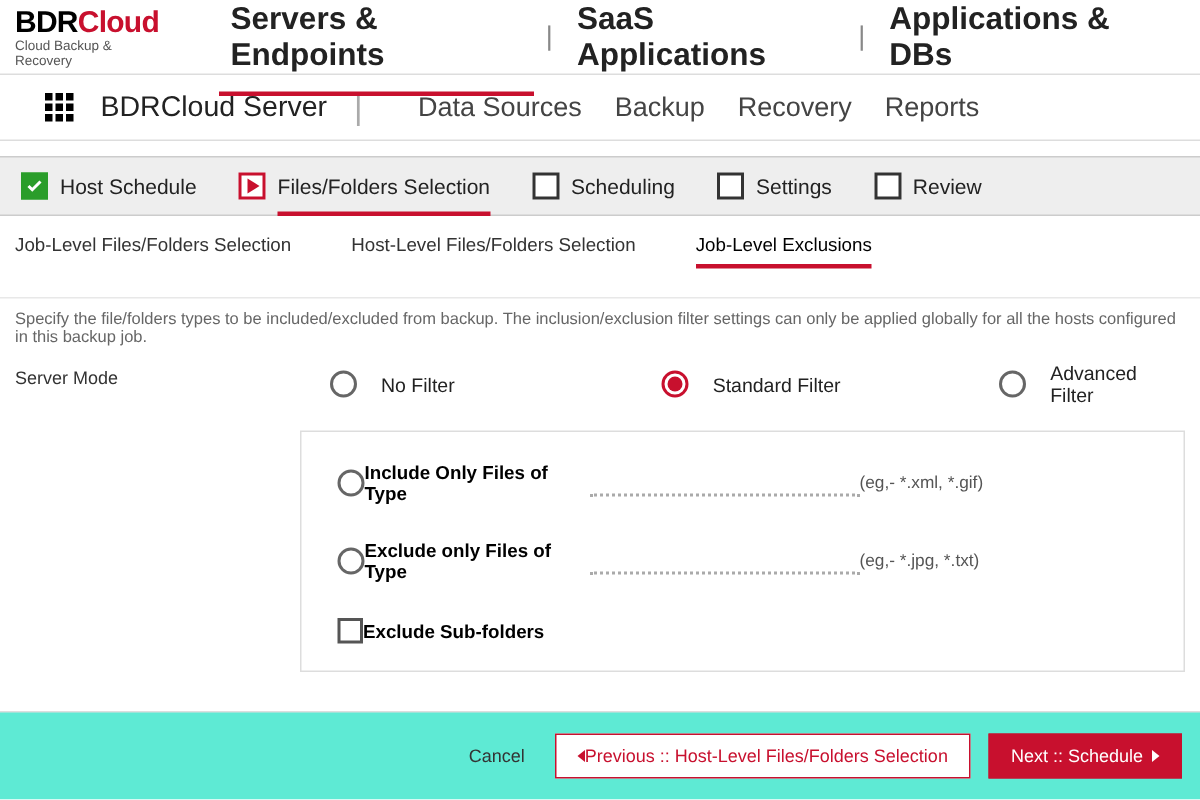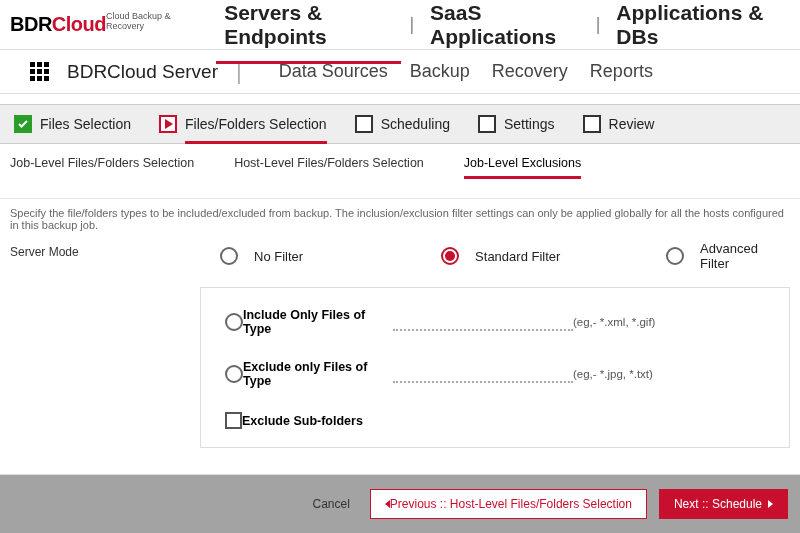--- a/index.html
+++ b/index.html
@@ -1,18 +1,18 @@
 <!DOCTYPE html>
 <html><head>
 <meta charset="utf-8">
 <style>
 *{box-sizing:border-box;margin:0;padding:0;font-family:-apple-system,BlinkMacSystemFont,"Segoe UI",Arial,sans-serif}
 body{background:#fff;width:800px;height:533px;overflow:hidden;position:relative}
 .top-header{display:flex;align-items:center;border-bottom:1px solid #ddd;height:50px;padding:0 10px}
-.logo{display:flex;margin-right:30px}
+.logo{display:flex;flex-direction:column;margin-right:30px}
 .logo-text{font-size:20px;font-weight:700;letter-spacing:-0.5px}
 .logo-b{color:#000}.logo-r{color:#c8102e}
 .logo-sub{font-size:9px;color:#555;margin-top:-2px}
 .main-nav{display:flex;align-items:center;gap:0}
 .main-nav-item{font-size:21px;font-weight:600;color:#222;padding:14px 14px;cursor:pointer;position:relative}
 .main-nav-item.active::after{content:"";position:absolute;left:6px;right:6px;bottom:-1px;height:3px;background:#c8102e}
 .nav-sep{color:#888;font-weight:300;font-size:18px;padding:0 2px}
 .sub-header{display:flex;align-items:center;border-bottom:1px solid #ddd;height:44px;padding:0 30px;gap:18px}
 .grid-icon{display:grid;grid-template-columns:repeat(3,5px);grid-template-rows:repeat(3,5px);gap:2px}
 .grid-icon span{background:#000;width:5px;height:5px}
@@ -43,21 +43,21 @@
 .rb.sel{border-color:#c8102e}
 .rb.sel::after{content:"";width:10px;height:10px;background:#c8102e;border-radius:50%}
 .panel{border:1px solid #ddd;margin:10px 10px 0 200px;padding:20px 24px 18px}
 .panel-row{display:flex;align-items:center;gap:0;margin-bottom:24px}
 .panel-row:last-child{margin-bottom:0}
 .panel-row .rb{width:18px;height:18px}
 .panel-row label{font-size:12.5px;font-weight:600;width:150px}
 .dotinput{border:none;border-bottom:2px dotted #aaa;width:180px;height:18px;font-size:12px;outline:none;background:transparent}
 .hint{font-size:11.5px;color:#555}
 .cb{width:17px;height:17px;border:2px solid #555;background:#fff;cursor:pointer}
-.footer{position:absolute;left:0;right:0;bottom:0;border-top:1px solid #ddd;padding:14px 12px;display:flex;align-items:center;justify-content:flex-end;gap:12px;background:#a3a3a3}
+.footer{position:absolute;left:0;right:0;bottom:0;border-top:1px solid #ddd;padding:14px 12px;display:flex;align-items:center;justify-content:flex-end;gap:12px;background:#5eead4}
 .btn-cancel{font-size:12px;color:#333;background:none;border:none;cursor:pointer;padding:6px 8px}
 .btn-prev{font-size:12px;color:#c8102e;background:#fff;border:1px solid #c8102e;padding:7px 14px;cursor:pointer;display:flex;align-items:center;gap:0}
 .btn-next{font-size:12px;color:#fff;background:#c8102e;border:1px solid #c8102e;padding:7px 14px;cursor:pointer;display:flex;align-items:center;gap:6px}
 .tri-l{width:0;height:0;border-right:5px solid #c8102e;border-top:4px solid transparent;border-bottom:4px solid transparent}
 .tri-r{width:0;height:0;border-left:5px solid #fff;border-top:4px solid transparent;border-bottom:4px solid transparent}
 </style>
 </head>
 <body>
 
 <div class="top-header">
@@ -96,21 +96,21 @@
   </div>
 </div>
 
 <div class="wizard">
   <div class="wiz-step">
     <div class="wiz-box done">
         <svg viewBox="0 0 12 12">
           <path d="M2 6l2.5 2.5L10 3" stroke="#fff" stroke-width="2" fill="none"></path>
         </svg>
       </div>
-    <span>Files Selection</span>
+    <span>Host Schedule</span>
   </div>
   <div class="wiz-step current">
     <div class="wiz-box current">
         <div class="tri"></div>
       </div>
     <span>Files/Folders Selection</span>
   </div>
   <div class="wiz-step">
     <div class="wiz-box"></div>
     <span>Scheduling</span>

